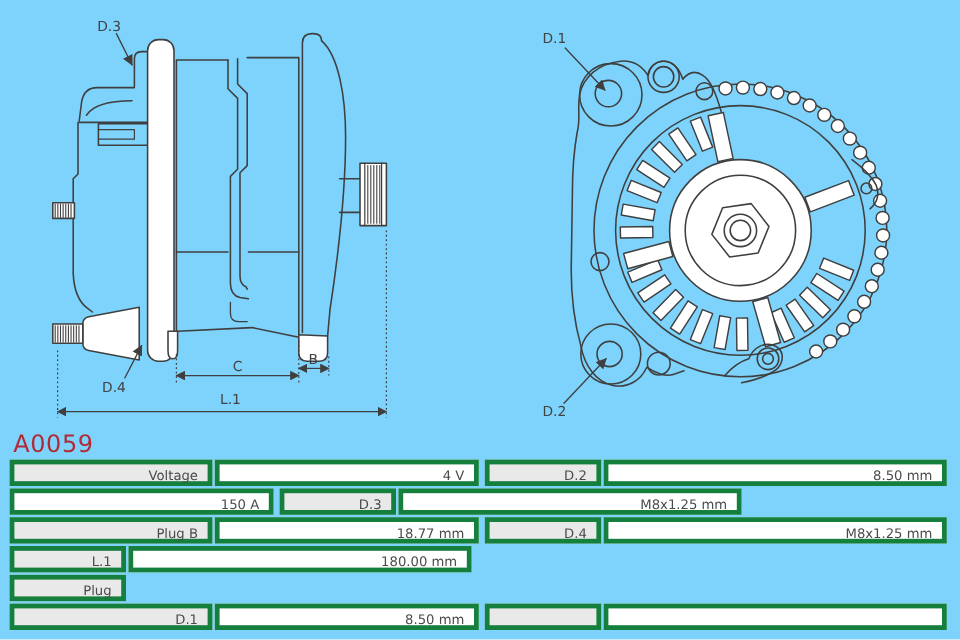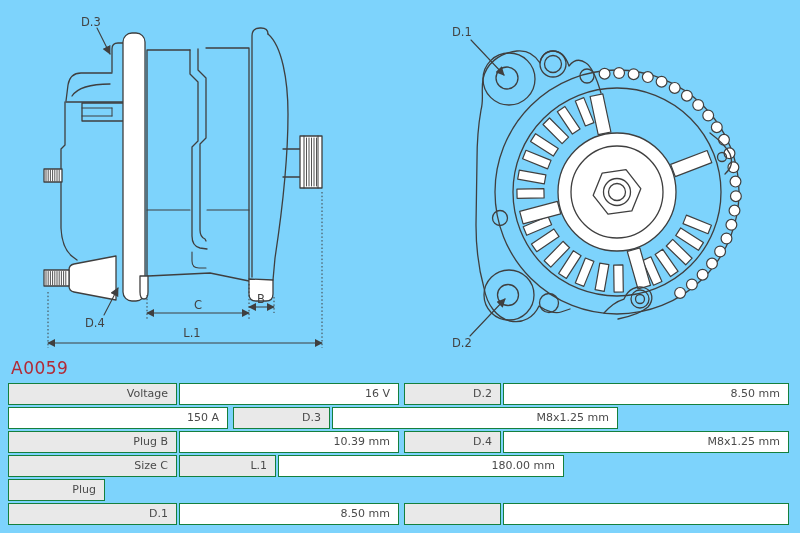--- a/index.html
+++ b/index.html
@@ -1,22 +1,22 @@
 <!DOCTYPE html>
 <html><head>
 <meta charset="utf-8">
 <style>
   html,body{margin:0;padding:0;background:#fff;}
   .page{position:relative;width:800px;height:533px;background:#7dd3fc;overflow:hidden;
         font-family:"DejaVu Sans","Liberation Sans",sans-serif;}
   #drawing{position:absolute;left:0;top:0;}
-  .part-title{position:absolute;left:11px;top:358px;font-size:17px;letter-spacing:.5px;}
+  .part-title{position:absolute;left:11px;top:358px;font-size:20px;letter-spacing:.5px;}
   .spec-table{position:absolute;left:8px;top:383px;width:782px;}
   .spec-row{display:flex;margin-bottom:2px;height:22px;}
-  .cell{box-sizing:border-box;border:1px solid #15803d;height:22px;line-height:20px;
+  .cell{box-sizing:border-box;border:4px solid #15803d;height:22px;line-height:20px;
         font-size:11px;color:#4a4a4a;text-align:right;padding-right:8px;}
   .lbl{background:#e9e9e9;}
   .val{background:#ffffff;}
   .l1{width:169px;margin-right:2px;}
   .v1{width:220px;margin-right:5px;}
   .l2{width:97px;margin-right:2px;}
   .v2{width:286px;}
   svg text{font-family:"DejaVu Sans","Liberation Sans",sans-serif;font-size:11.5px;fill:#424242;}
 </style>
 </head>
@@ -202,37 +202,36 @@
       <text x="452" y="36">D.1</text>
       <text x="452" y="347">D.2</text>
     </g>
   </svg>
 
   <div class="part-title" style="color: rgb(178, 42, 53);">A0059</div>
 
   <div class="spec-table">
     <div class="spec-row">
       <div class="cell lbl l1">Voltage</div>
-      <div class="cell val v1">16 V</div>
+      <div class="cell val v1">4 V</div>
       <div class="cell lbl l2">D.2</div>
       <div class="cell val v2">8.50 mm</div>
     </div>
     <div class="spec-row">
       <div class="cell val v1">150 A</div>
       <div class="cell lbl l2">D.3</div>
       <div class="cell val v2">M8x1.25 mm</div>
     </div>
     <div class="spec-row">
       <div class="cell lbl l1">Plug B</div>
-      <div class="cell val v1">10.39 mm</div>
+      <div class="cell val v1">18.77 mm</div>
       <div class="cell lbl l2">D.4</div>
       <div class="cell val v2">M8x1.25 mm</div>
     </div>
     <div class="spec-row">
-      <div class="cell lbl l1">Size C</div>
       <div class="cell lbl l2">L.1</div>
       <div class="cell val v2">180.00 mm</div>
     </div>
     <div class="spec-row">
       <div class="cell lbl l2">Plug</div>
     </div>
     <div class="spec-row">
       <div class="cell lbl l1">D.1</div>
       <div class="cell val v1">8.50 mm</div>
       <div class="cell lbl l2"></div>

